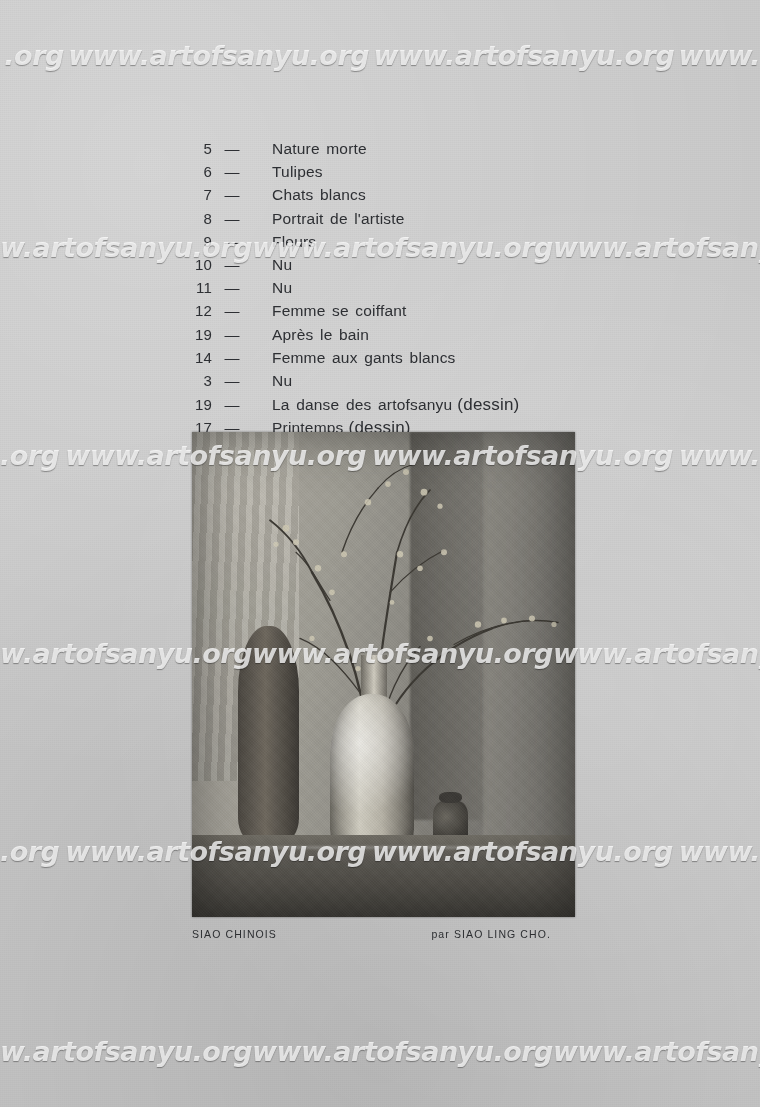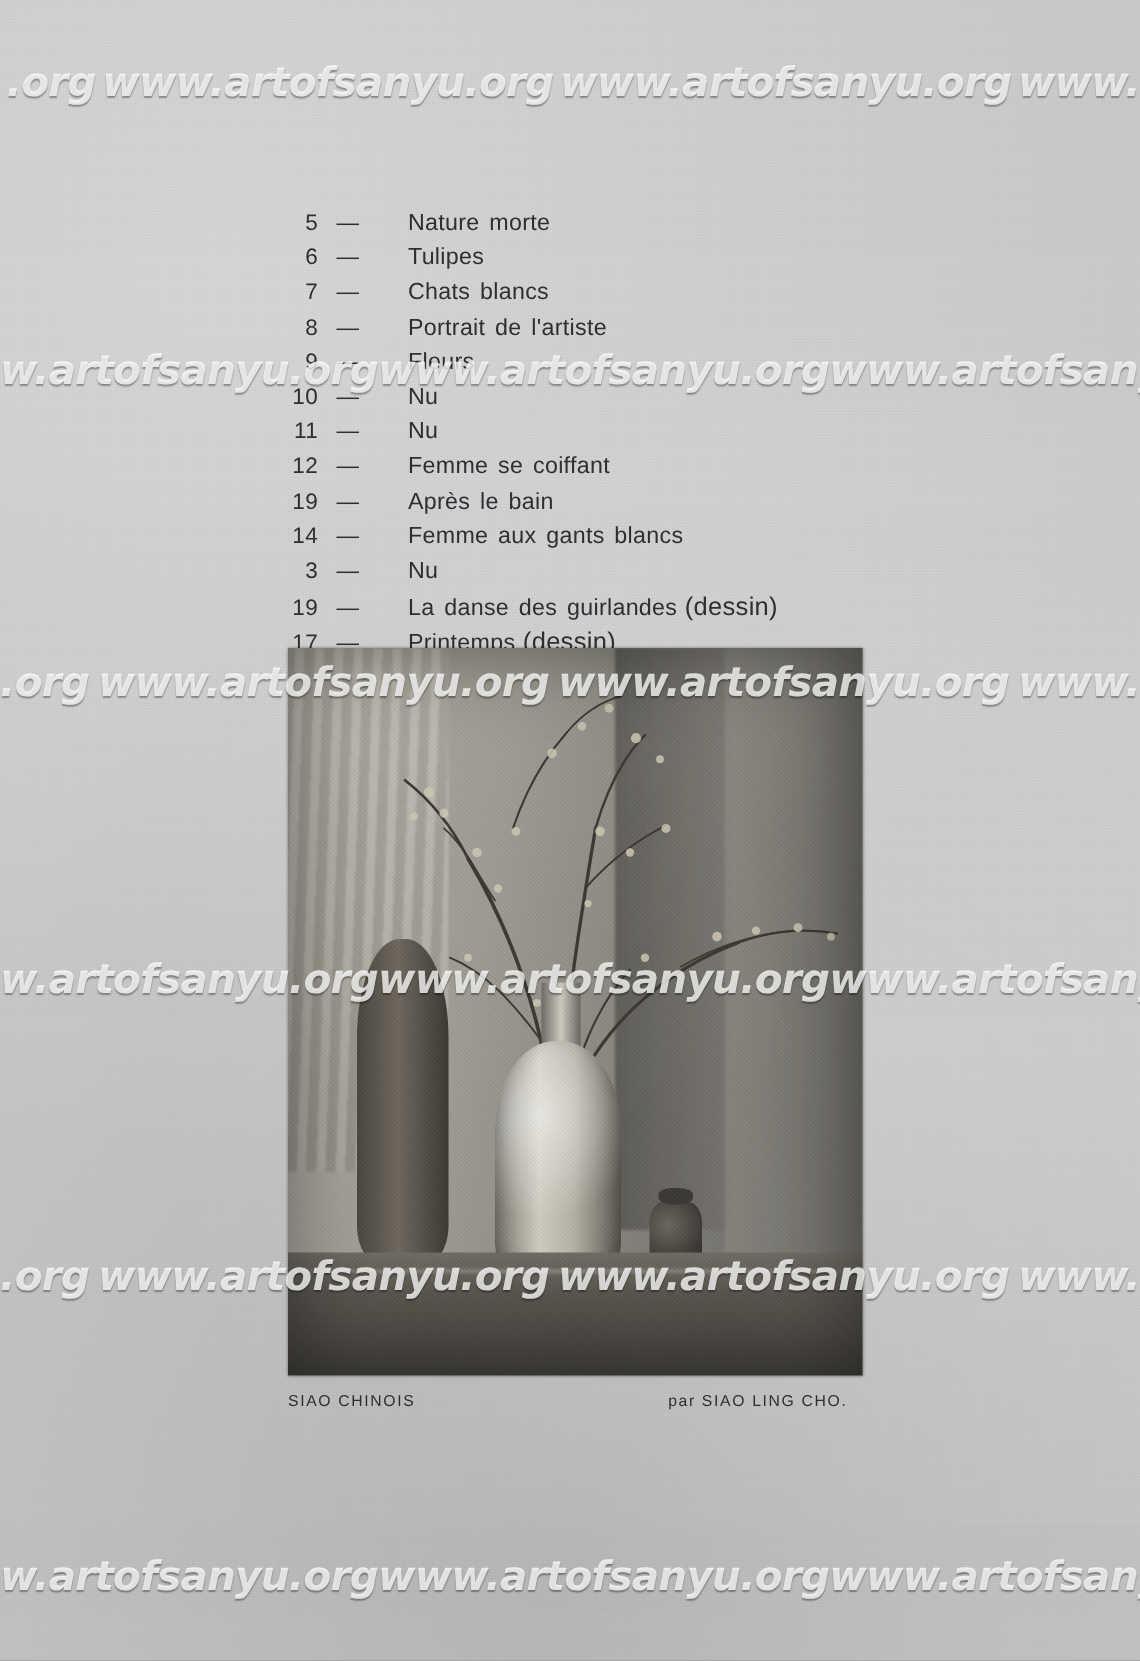--- a/index.html
+++ b/index.html
@@ -220,21 +220,21 @@
     position: absolute;
     left: 192px;
     top: 928px;
     width: 383px;
     display: flex;
     justify-content: space-between;
     color: #2c2e31;
     font-size: 10.5px;
     letter-spacing: 1.1px;
   }
-  #caption .right { margin-right: 10px; text-align: center; }
+  #caption .right { margin-right: 24px; text-align: center; }
 
   
   .wm-row {
     position: absolute;
     left: 0;
     width: 100%;
     display: flex;
     justify-content: space-between;
     pointer-events: none;
     white-space: nowrap;
@@ -337,21 +337,21 @@
     <div class="row">
       <span class="num">3</span>
       <span class="dash">—</span>
       <span class="title">Nu</span>
       <span class="note"></span>
     </div>
 
     <div class="row">
       <span class="num">19</span>
       <span class="dash">—</span>
-      <span class="title">La  danse  des  guirlandes</span>
+      <span class="title">La  danse  des  artofsanyu</span>
       <span class="note">(dessin)</span>
     </div>
 
     <div class="row">
       <span class="num">17</span>
       <span class="dash">—</span>
       <span class="title">Printemps</span>
       <span class="note">(dessin)</span>
     </div>
 

